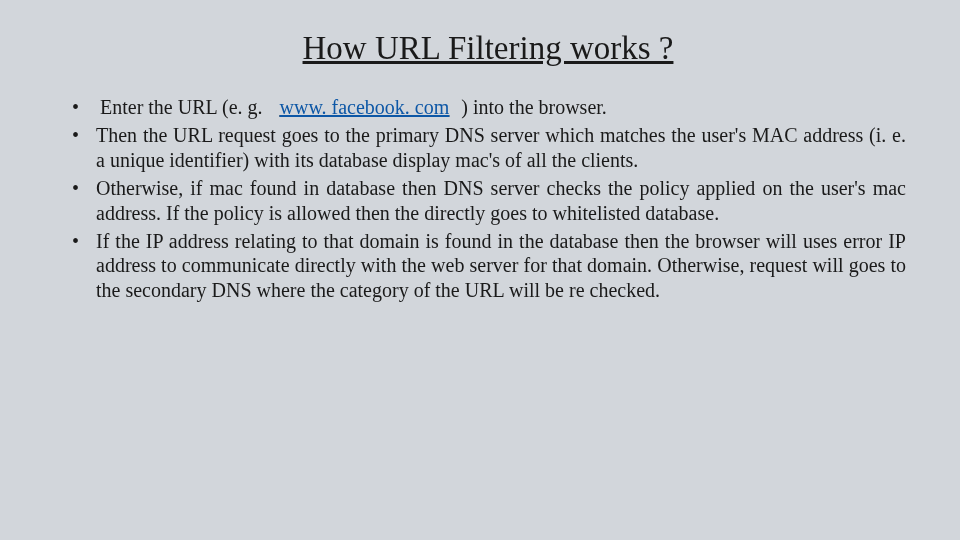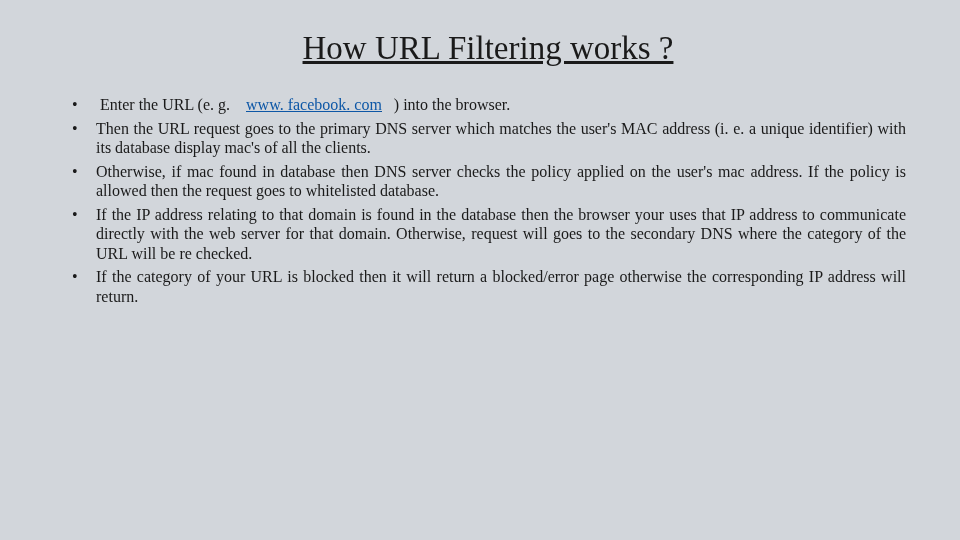--- a/index.html
+++ b/index.html
@@ -19,21 +19,21 @@
       text-align: center;
       font-size: 33px;
       text-decoration: underline;
       margin-bottom: 28px;
       font-weight: normal;
     }
     ul {
       list-style: none;
     }
     li {
-      font-size: 16px;
+      font-size: 20px;
       line-height: 1.22;
       text-align: justify;
       margin-bottom: 2px;
       position: relative;
       padding-left: 26px;
     }
     li::before {
       content: "•";
       position: absolute;
       left: 2px;
@@ -50,16 +50,15 @@
 </head>
 <body>
 
 <h1 class="title">How URL Filtering works ?</h1>
 
 <ul>
   <li>
     <span>Enter the URL (e. g. </span><span class="underline-black"><span class="link">www. facebook. com</span></span><span>) into the browser.</span>
   </li>
   <li>Then the URL request goes to the primary DNS server which matches the user's MAC address (i. e. a unique identifier) with its database display mac's of all the clients.</li>
-  <li>Otherwise, if mac found in database then DNS server checks the policy applied on the user's mac address. If the policy is allowed then the request goes to whitelisted database.</li>
-  <li>If the IP address relating to that domain is found in the database then the  browser your uses that IP address to communicate directly with the web server for that domain. Otherwise, request will goes to the secondary DNS where the category of the URL will be re checked.</li>
-  <li>If the category of your URL is blocked then it will return a blocked/error page otherwise  the corresponding IP address will return.</li>
+  <li>Otherwise, if mac found in database then DNS server checks the policy applied on the user's mac address. If the policy is allowed then the directly goes to whitelisted database.</li>
+  <li>If the IP address relating to that domain is found in the database then the  browser will uses error IP address to communicate directly with the web server for that domain. Otherwise, request will goes to the secondary DNS where the category of the URL will be re checked.</li>
 </ul>
 
 </body></html>

